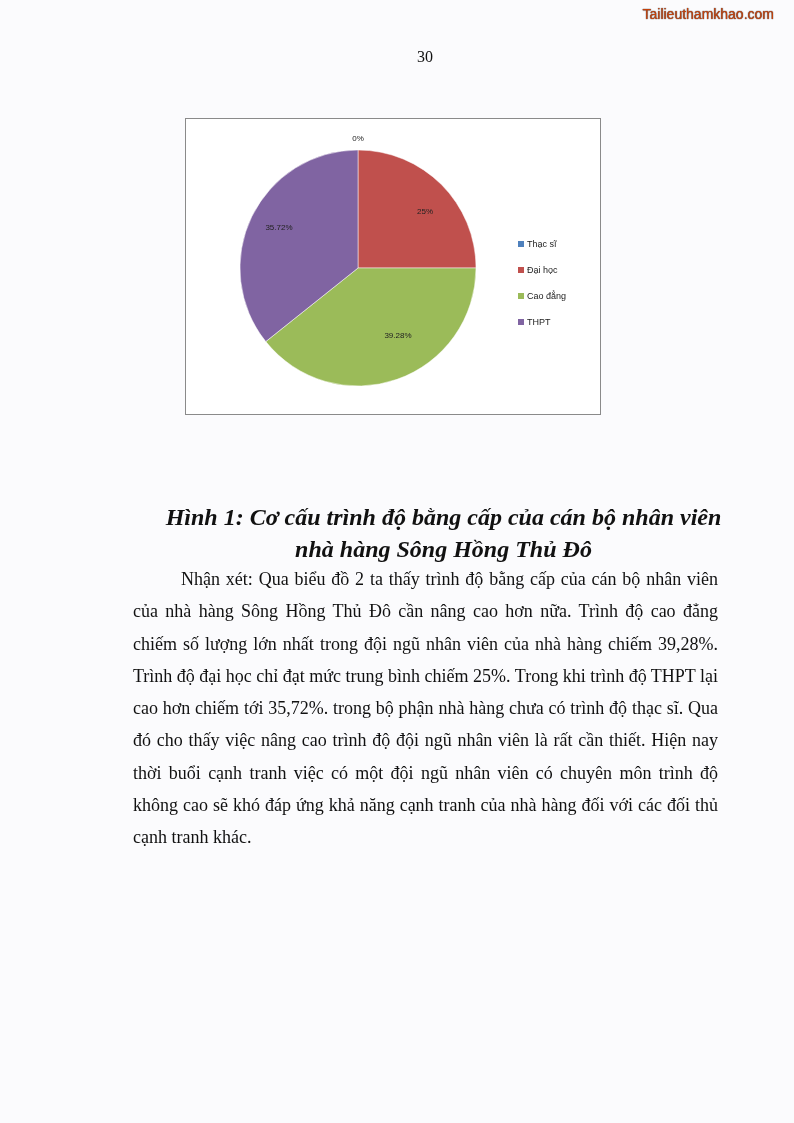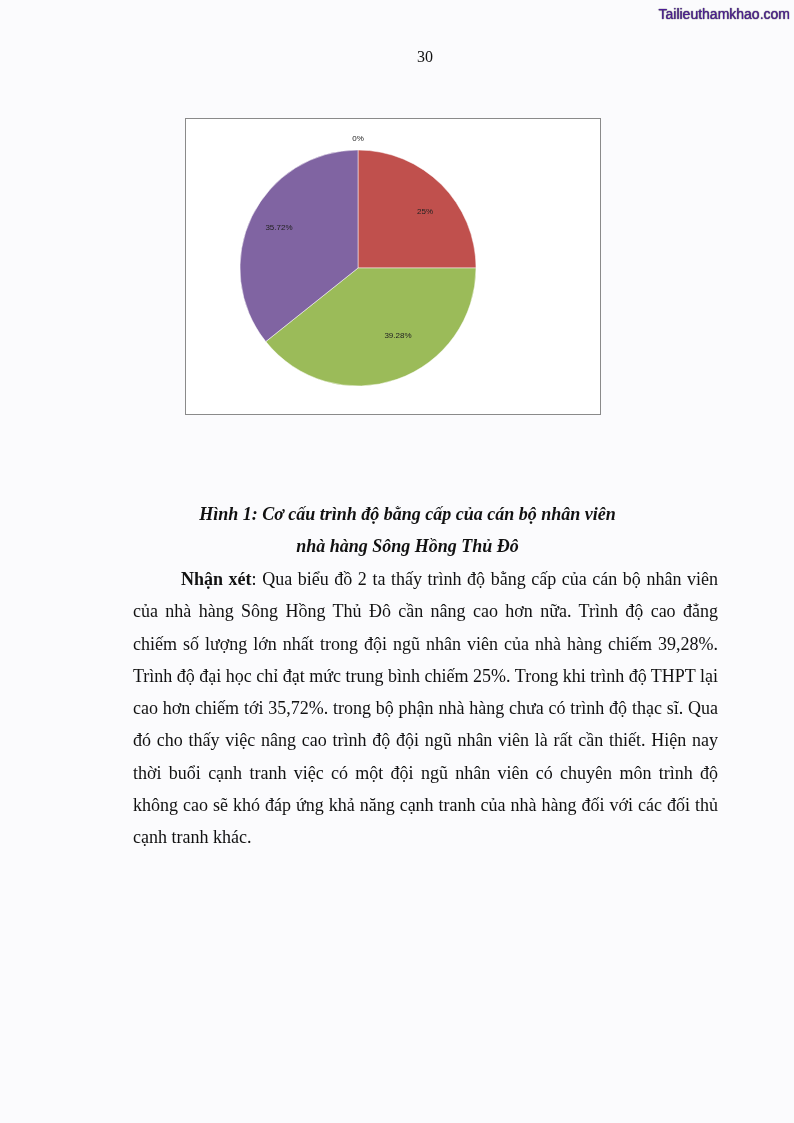--- a/index.html
+++ b/index.html
@@ -1,61 +1,79 @@
 <!DOCTYPE html>
 <html><head>
 <meta charset="utf-8">
 <style>
   html, body { margin: 0; padding: 0; }
   body {
     width: 794px; height: 1123px; background: #fbfbfd; position: relative; overflow: hidden;
     font-family: "Liberation Serif", serif; color: #111;
   }
   .watermark {
-    position: absolute; right: 4px; top: 6px; font-family: "Liberation Sans", sans-serif;
-    font-size: 14px; color: #4c1d95; letter-spacing: 0px;
+    position: absolute; right: 20px; top: 6px; font-family: "Liberation Sans", sans-serif;
+    font-size: 14px; color: #c2410c; letter-spacing: 0px;
     text-shadow: 0 0 1px #555, 0 0 1px #555;
   }
   .page-number { position: absolute; top: 48px; left: 0; width: 850px; text-align: center; font-size: 16px; }
   .chart-box {
     position: absolute; left: 185px; top: 118px; width: 414px; height: 295px;
     border: 1px solid #8a8a8a; background: #ffffff;
   }
   .chart-box svg { position: absolute; left: 0; top: 0; }
   .slice-label { font-family: "Liberation Sans", sans-serif; font-size: 8px; fill: #222; }
   .legend { position: absolute; left: 332px; top: 112px; font-family: "Liberation Sans", sans-serif; font-size: 9px; color: #222; }
   .legend-item { display: flex; align-items: center; height: 26px; }
   .legend-swatch { width: 6px; height: 6px; margin-right: 3px; display: inline-block; }
   .caption {
-    position: absolute; left: 115px; width: 585px; text-align: center;
-    font-weight: bold; font-style: italic; font-size: 18px;
+    position: absolute; left: 151px; width: 585px; text-align: center;
+    font-weight: bold; font-style: italic; font-size: 24px;
   }
   .cap1 { top: 504px; }
   .cap2 { top: 536px; font-style: italic; }
   .body-text {
     position: absolute; left: 133px; top: 563px; width: 585px;
     font-size: 18px; line-height: 32.3px; text-align: justify; text-indent: 48px;
   }
-  .body-text b { font-weight: bold; }
+  .body-text b { font-weight: normal; }
 </style>
 </head>
 <body>
 
 <div class="watermark">Tailieuthamkhao.com</div>
 <div class="page-number" style="width:850px;">30</div>
 
 <div class="chart-box">
   <svg id="pie-svg" width="414" height="295">
       <line x1="172" y1="149" x2="172" y2="31" stroke="#4f81bd" stroke-width="1"></line>
       <path d="M172,149 L172,31 A118,118 0 0 1 290,149 Z" fill="#c0504d" stroke="#ffffff" stroke-width="0.5"></path>
       <path d="M172,149 L290,149 A118,118 0 0 1 79.7703061706202,222.60491543462882 Z" fill="#9bbb59" stroke="#ffffff" stroke-width="0.5"></path>
       <path d="M172,149 L79.7703061706202,222.60491543462882 A118,118 0 0 1 171.99999999999997,31 Z" fill="#8064a2" stroke="#ffffff" stroke-width="0.5"></path>
       <text x="172" y="22" text-anchor="middle" class="slice-label">0%</text>
       <text x="239" y="95" text-anchor="middle" class="slice-label">25%</text>
       <text x="212" y="219" text-anchor="middle" class="slice-label">39.28%</text>
       <text x="93" y="111" text-anchor="middle" class="slice-label">35.72%</text>
     </svg>
+  <div class="legend" id="legend">
+      <div class="legend-item">
+        <span class="legend-swatch" style="background: rgb(79, 129, 189);"></span>
+        <span>Thạc sĩ</span>
+      </div>
+      <div class="legend-item">
+        <span class="legend-swatch" style="background: rgb(192, 80, 77);"></span>
+        <span>Đại học</span>
+      </div>
+      <div class="legend-item">
+        <span class="legend-swatch" style="background: rgb(155, 187, 89);"></span>
+        <span>Cao đẳng</span>
+      </div>
+      <div class="legend-item">
+        <span class="legend-swatch" style="background: rgb(128, 100, 162);"></span>
+        <span>THPT</span>
+      </div>
+    </div>
 </div>
 
 <div class="caption cap1">Hình 1: Cơ cấu trình độ bằng cấp của cán bộ nhân viên</div>
 <div class="caption cap2">nhà hàng Sông Hồng Thủ Đô</div>
 
 <div class="body-text"><b>Nhận xét</b><span>: Qua biểu đồ 2 ta thấy trình độ bằng cấp của cán bộ nhân viên của nhà hàng Sông Hồng Thủ Đô cần nâng cao hơn nữa. Trình độ cao đẳng chiếm số lượng lớn nhất trong đội ngũ nhân viên của nhà hàng chiếm 39,28%. Trình độ đại học chỉ đạt mức trung bình chiếm 25%. Trong khi trình độ THPT lại cao hơn chiếm tới 35,72%. trong bộ phận nhà hàng chưa có trình độ thạc sĩ. Qua đó cho thấy việc nâng cao trình độ đội ngũ nhân viên là rất cần thiết. Hiện nay thời buổi cạnh tranh việc có một đội ngũ nhân viên có chuyên môn trình độ không cao sẽ khó đáp ứng khả năng cạnh tranh của nhà hàng đối với các đối thủ cạnh tranh khác.</span></div>
 
 </body></html>

